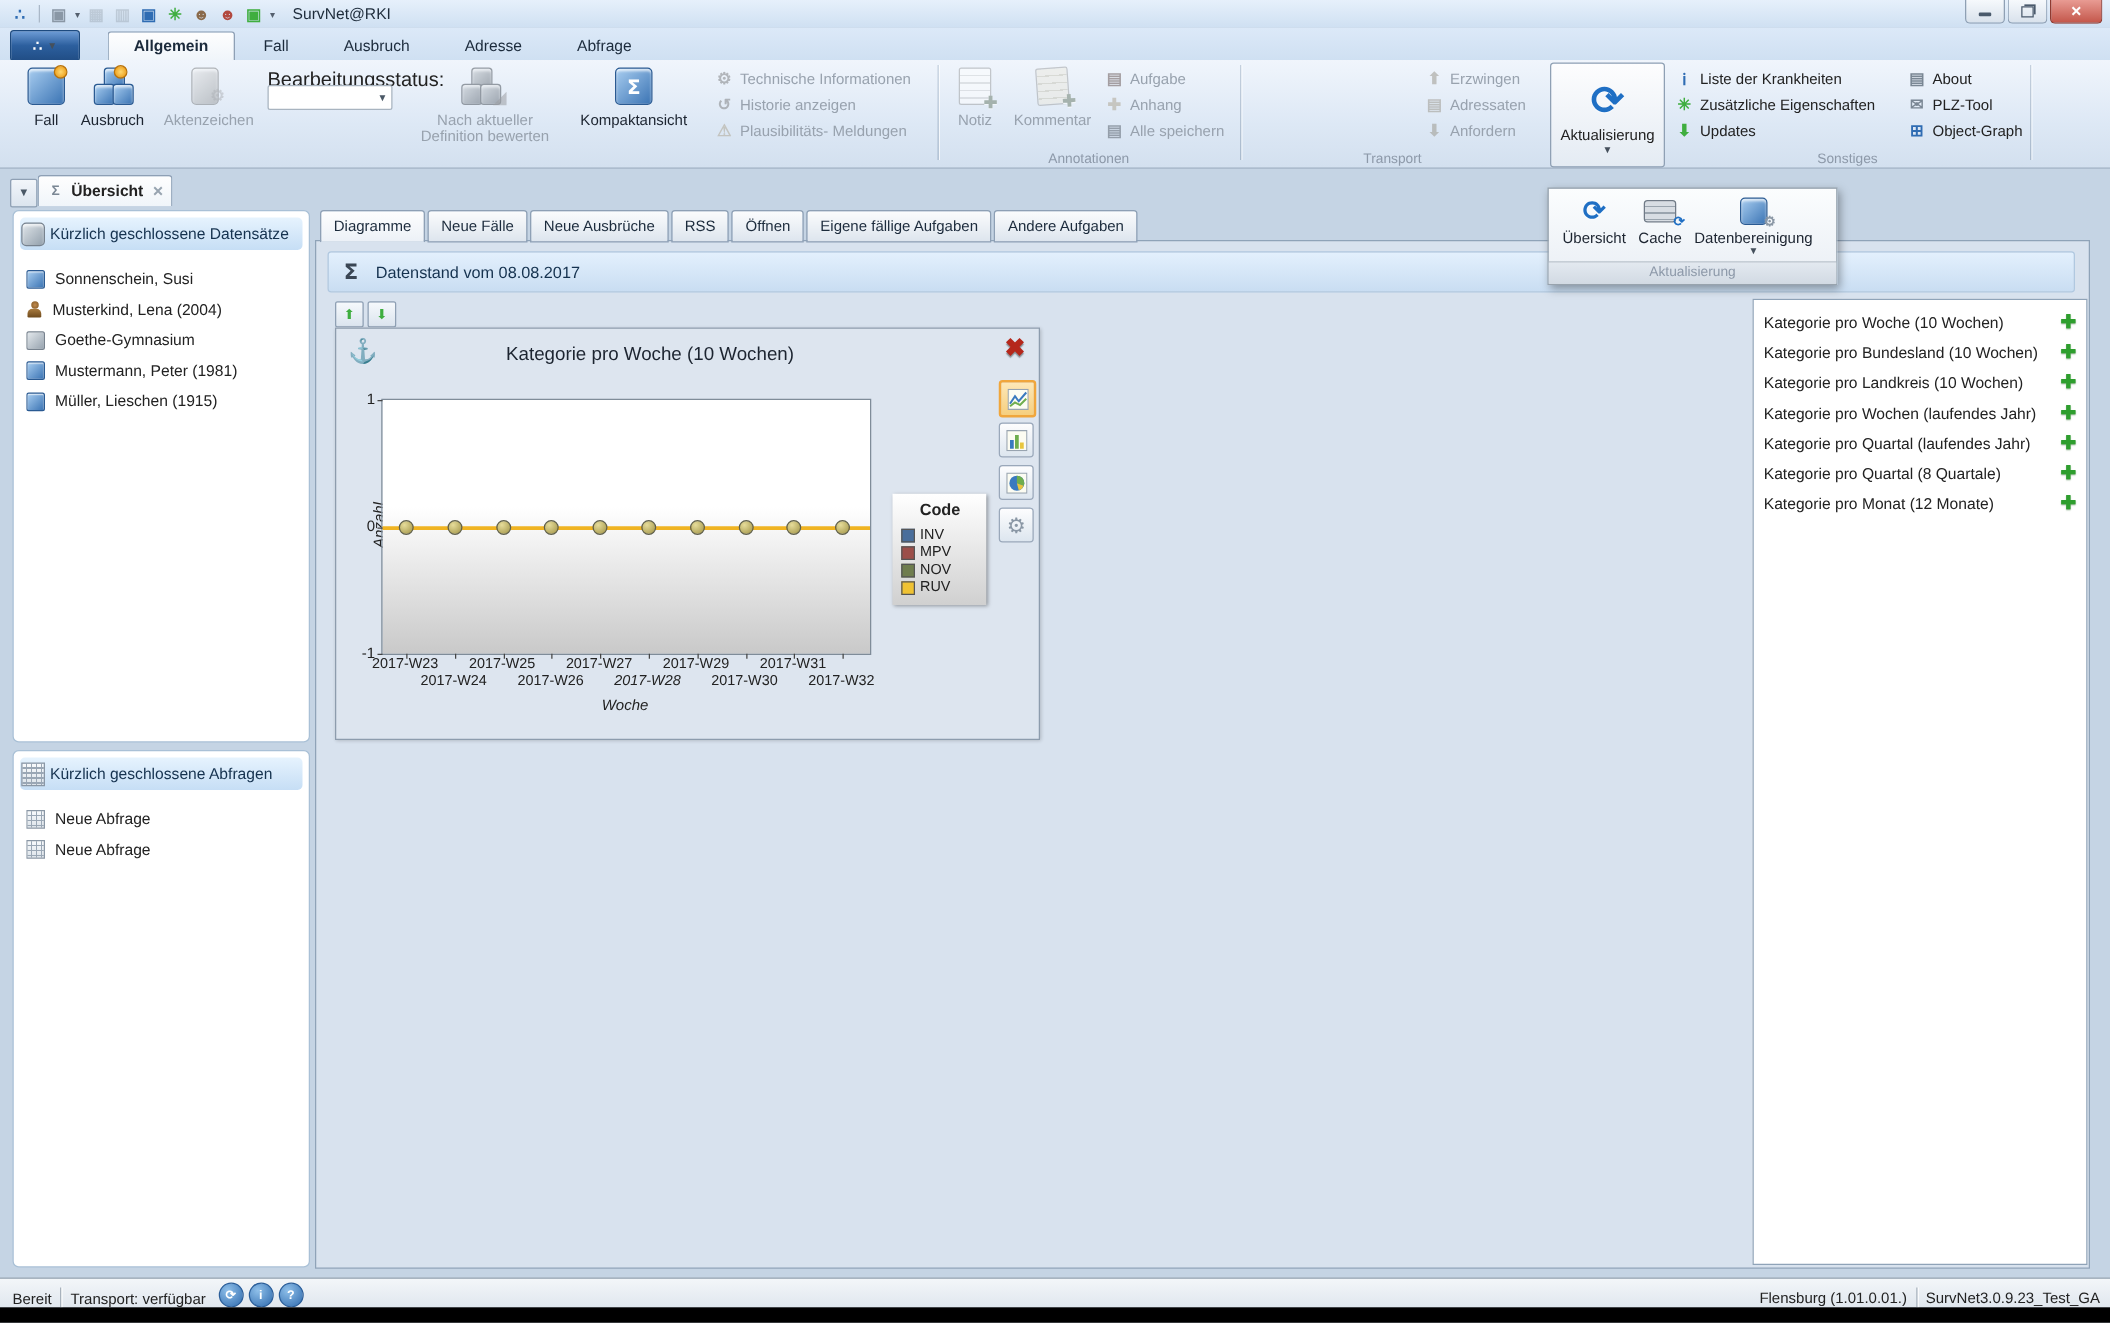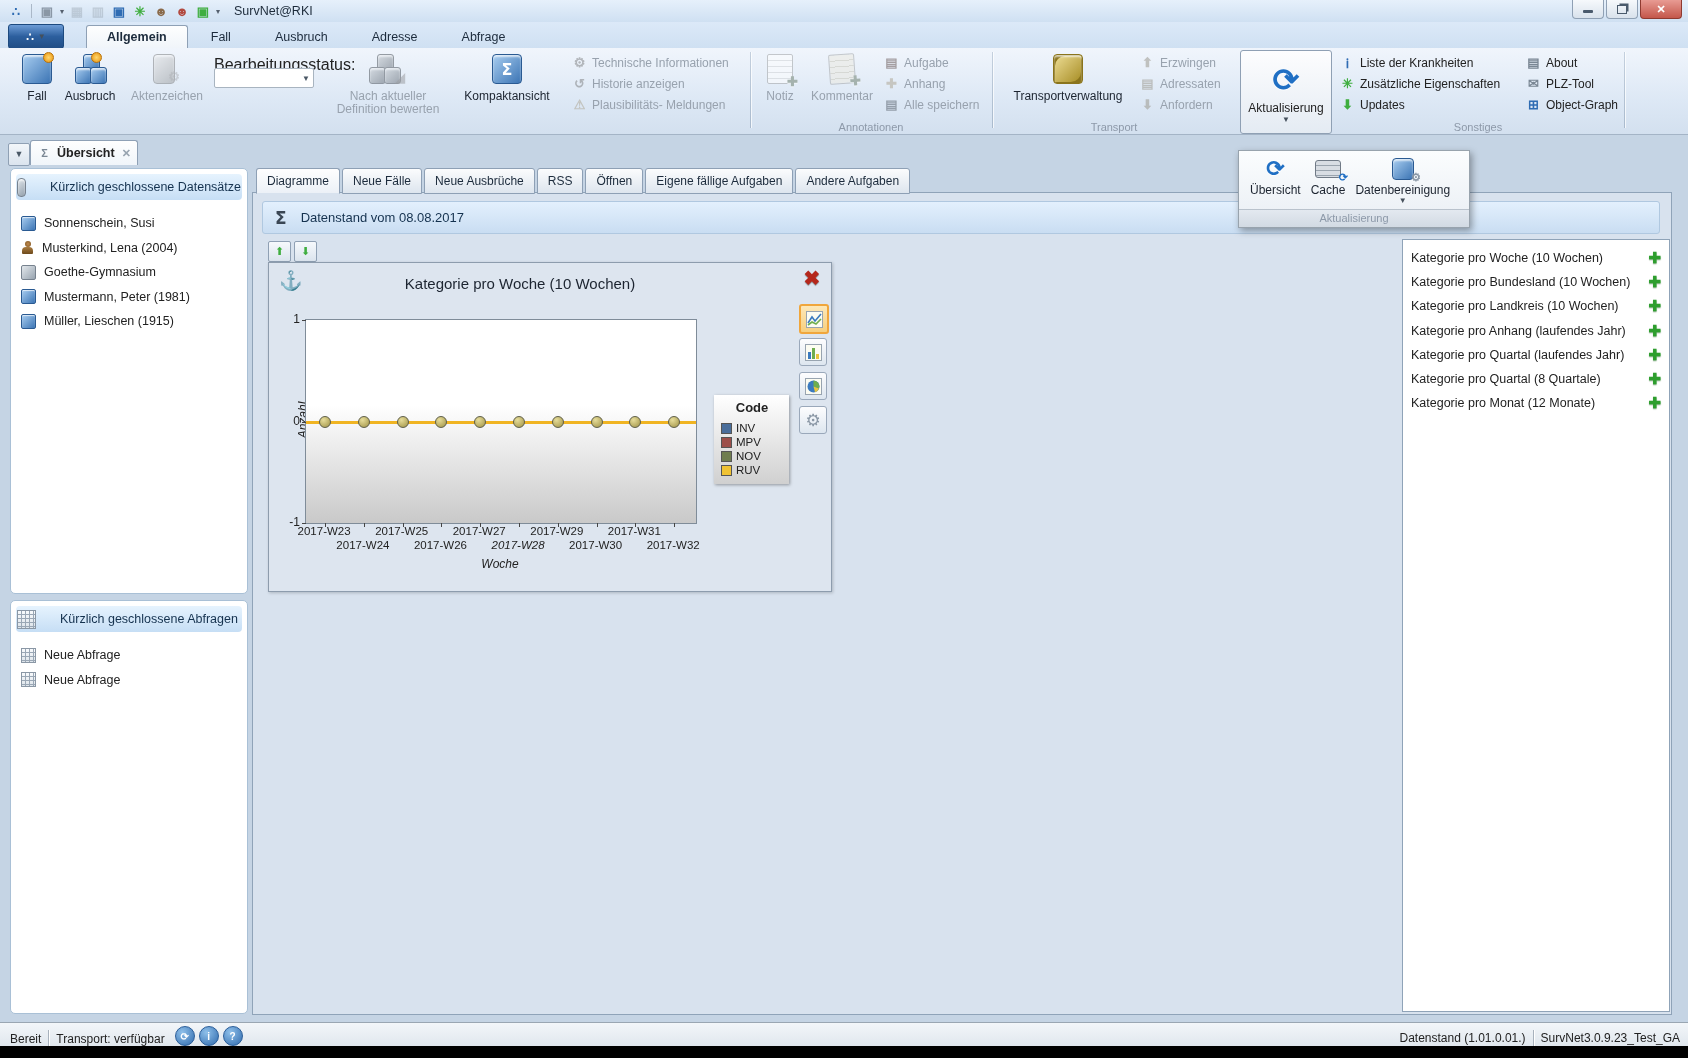--- a/index.html
+++ b/index.html
@@ -61,21 +61,21 @@
   .flyfooter{position:absolute;left:0;right:0;bottom:0;height:17px;border-top:1px solid #b9c2cc;background:linear-gradient(#e3e9f0,#d2dae3);text-align:center;color:#8d99a9;font-size:11px;line-height:16px}
   .flyic{height:26px;display:flex;align-items:center;justify-content:center;position:relative}
   .corner{position:absolute;right:-7px;bottom:-2px;font-size:11px;color:#1f6fc4;font-weight:bold}
   .diskstack{width:24px;height:16px;border-radius:3px;border:1px solid #707a86;background:repeating-linear-gradient(#d8dde3 0 4px,#9aa4ae 4px 5px)}
   
   .sbtabbtn{left:8px;top:143px;width:20px;height:21px;border:1px solid #8fa0b4;border-radius:2px;background:linear-gradient(#f2f6fa,#dbe4ee);text-align:center;font-size:9px;color:#4a5866;line-height:20px}
   .sbtab{left:30px;top:140px;width:108px;height:25px;background:linear-gradient(#fefefe,#f0f5fa);border:1px solid #8ea0b5;border-bottom:none;border-radius:3px 3px 0 0;display:flex;align-items:center;gap:5px;padding:0 6px;box-sizing:border-box}
   .sbtab .lbl{font-weight:bold;font-size:12.5px}
   .tabx{margin-left:auto;color:#98a4b0;font-weight:bold;font-size:11px}
   .sbpanel{background:#fff;border:1px solid #a9c0d6;border-radius:5px}
-  .sbheader{position:absolute;left:5px;top:5px;right:5px;height:26px;border-radius:4px;background:linear-gradient(#e6f3fe,#c6def5);display:flex;align-items:center;gap:24px;padding:0 1px;white-space:nowrap;overflow:hidden;font-size:12.5px;color:#15324f}
+  .sbheader{position:absolute;left:5px;top:5px;right:5px;height:26px;border-radius:4px;background:linear-gradient(#e6f3fe,#c6def5);display:flex;align-items:center;gap:4px;padding:0 1px;white-space:nowrap;overflow:hidden;font-size:12.5px;color:#15324f}
   .sbitems{position:absolute;left:10px;top:42px;right:4px;display:flex;flex-direction:column}
   .sbitem{display:flex;align-items:center;gap:8px;height:24.5px;font-size:12.5px;white-space:nowrap;overflow:hidden}
   .ic-cube{width:13px;height:13px;border-radius:2px;border:1px solid #2a5a92;background:linear-gradient(135deg,#a8cdf0,#3b74b4);box-shadow:inset 0 1px 1px rgba(255,255,255,.7)}
   .ic-fac{width:13px;height:13px;border-radius:2px;border:1px solid #77828e;background:linear-gradient(135deg,#e3e8ec,#97a3af)}
   .ic-person{position:relative;width:13px;height:14px}
   .ic-person::before{content:'';position:absolute;left:3.5px;top:0;width:6px;height:6px;border-radius:50%;background:radial-gradient(#c08a4e,#7d5420)}
   .ic-person::after{content:'';position:absolute;left:1px;top:6.5px;width:11px;height:7px;border-radius:4px 4px 1px 1px;background:linear-gradient(#a97b3f,#6e4a1c)}
   .ic-grid{width:13px;height:13px;border:1px solid #8a97a5;background:repeating-linear-gradient(to right,transparent 0 3px,#9aa7b5 3px 4px),repeating-linear-gradient(to bottom,transparent 0 3px,#9aa7b5 3px 4px),linear-gradient(#f8fafc,#dde4ea)}
   .ic-grid.big,.cube.gray.hdr{width:17px;height:17px}
   
@@ -268,26 +268,20 @@
           <div class="sr dis">
             <span class="si b">▤</span>
             <span class="lbl">Alle speichern</span>
           </div>
         </div>
       <div class="glabel">Annotationen</div>
     </div>
     <div class="gsep" style="left:992px"></div>
 
     <div class="rgroup" style="left:994px;width:240px">
-      <div class="bb" style="left:4px;width:140px">
-        <span class="bicon">
-            <span class="cube gold"></span>
-          </span>
-        <span>Transportverwaltung</span>
-      </div>
       <div class="sstack" style="left:146px" id="tr-stack">
           <div class="sr dis">
             <span class="si t">⬆</span>
             <span class="lbl">Erzwingen</span>
           </div>
           <div class="sr dis">
             <span class="si t">▤</span>
             <span class="lbl">Adressaten</span>
           </div>
           <div class="sr dis">
@@ -541,36 +535,36 @@
           <span class="gear">⚙</span>
         </div>
     </div>
   </div>
 
   <div class="rightpanel abs">
     <div id="tplrows" style="padding-top:6px">
         <div class="trow"><span class="lbl">Kategorie pro Woche (10 Wochen)</span><span class="plusbtn">✚</span></div>
         <div class="trow"><span class="lbl">Kategorie pro Bundesland (10 Wochen)</span><span class="plusbtn">✚</span></div>
         <div class="trow"><span class="lbl">Kategorie pro Landkreis (10 Wochen)</span><span class="plusbtn">✚</span></div>
-        <div class="trow"><span class="lbl">Kategorie pro Anhang (laufendes Jahr)</span><span class="plusbtn">✚</span></div>
+        <div class="trow"><span class="lbl">Kategorie pro Wochen (laufendes Jahr)</span><span class="plusbtn">✚</span></div>
         <div class="trow"><span class="lbl">Kategorie pro Quartal (laufendes Jahr)</span><span class="plusbtn">✚</span></div>
         <div class="trow"><span class="lbl">Kategorie pro Quartal (8 Quartale)</span><span class="plusbtn">✚</span></div>
         <div class="trow"><span class="lbl">Kategorie pro Monat (12 Monate)</span><span class="plusbtn">✚</span></div>
       </div>
   </div>
 
   <div class="statusbar abs">
     <span style="margin-left:10px">Bereit</span>
     <span class="ssep"></span>
     <span>Transport: verfügbar</span>
     <span id="stbtns" style="display:flex;margin-left:10px">
         <span class="stbtn">⟳</span>
         <span class="stbtn">i</span>
         <span class="stbtn">?</span>
       </span>
     <span class="sright">
-      <span>Datenstand (1.01.0.01.)</span>
+      <span>Flensburg (1.01.0.01.)</span>
       <span class="ssep"></span>
       <span>SurvNet3.0.9.23_Test_GA</span>
     </span>
   </div>
 </div>
 <div class="blackbar"></div>
 
 </body></html>

